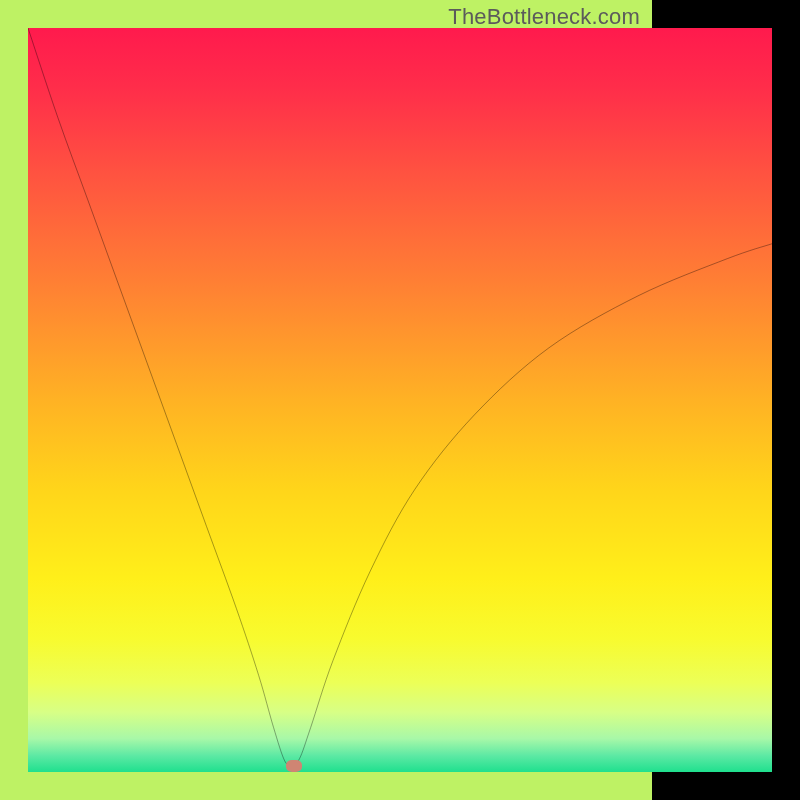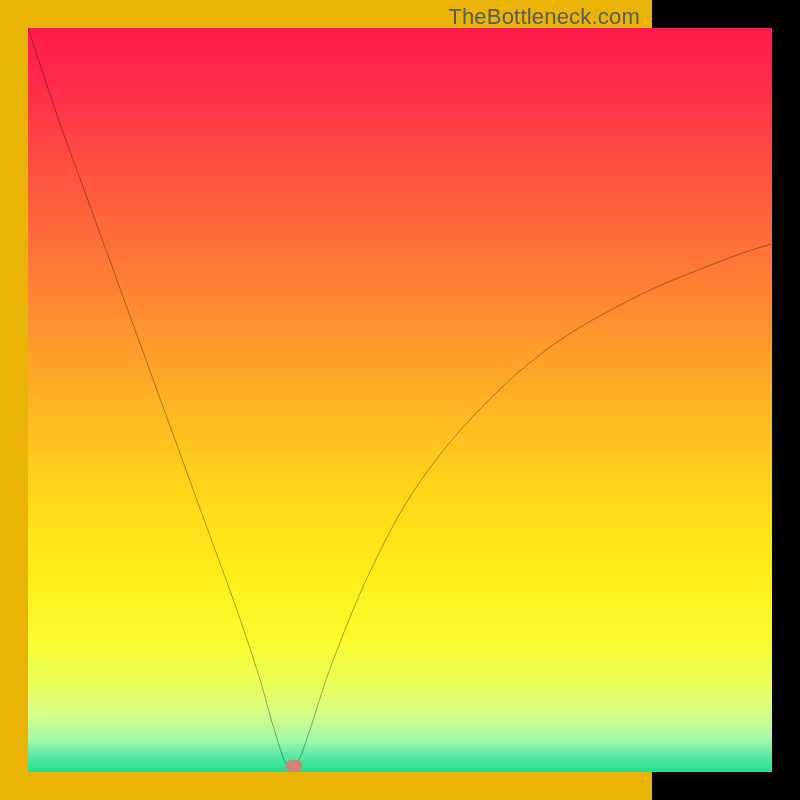--- a/index.html
+++ b/index.html
@@ -8,21 +8,21 @@
     width: 800px;
     height: 800px;
     overflow: hidden;
     background: #000;
     font-family: Arial, Helvetica, sans-serif;
   }
   .frame {
     position: relative;
     width: 652px;
     height: 800px;
-    background: #eab308;
+    background: #bef264;
   }
   .plot-area {
     position: absolute;
     left: 28px;
     top: 28px;
     width: 744px;
     height: 744px;
     overflow: hidden;
   }
   .gradient {

